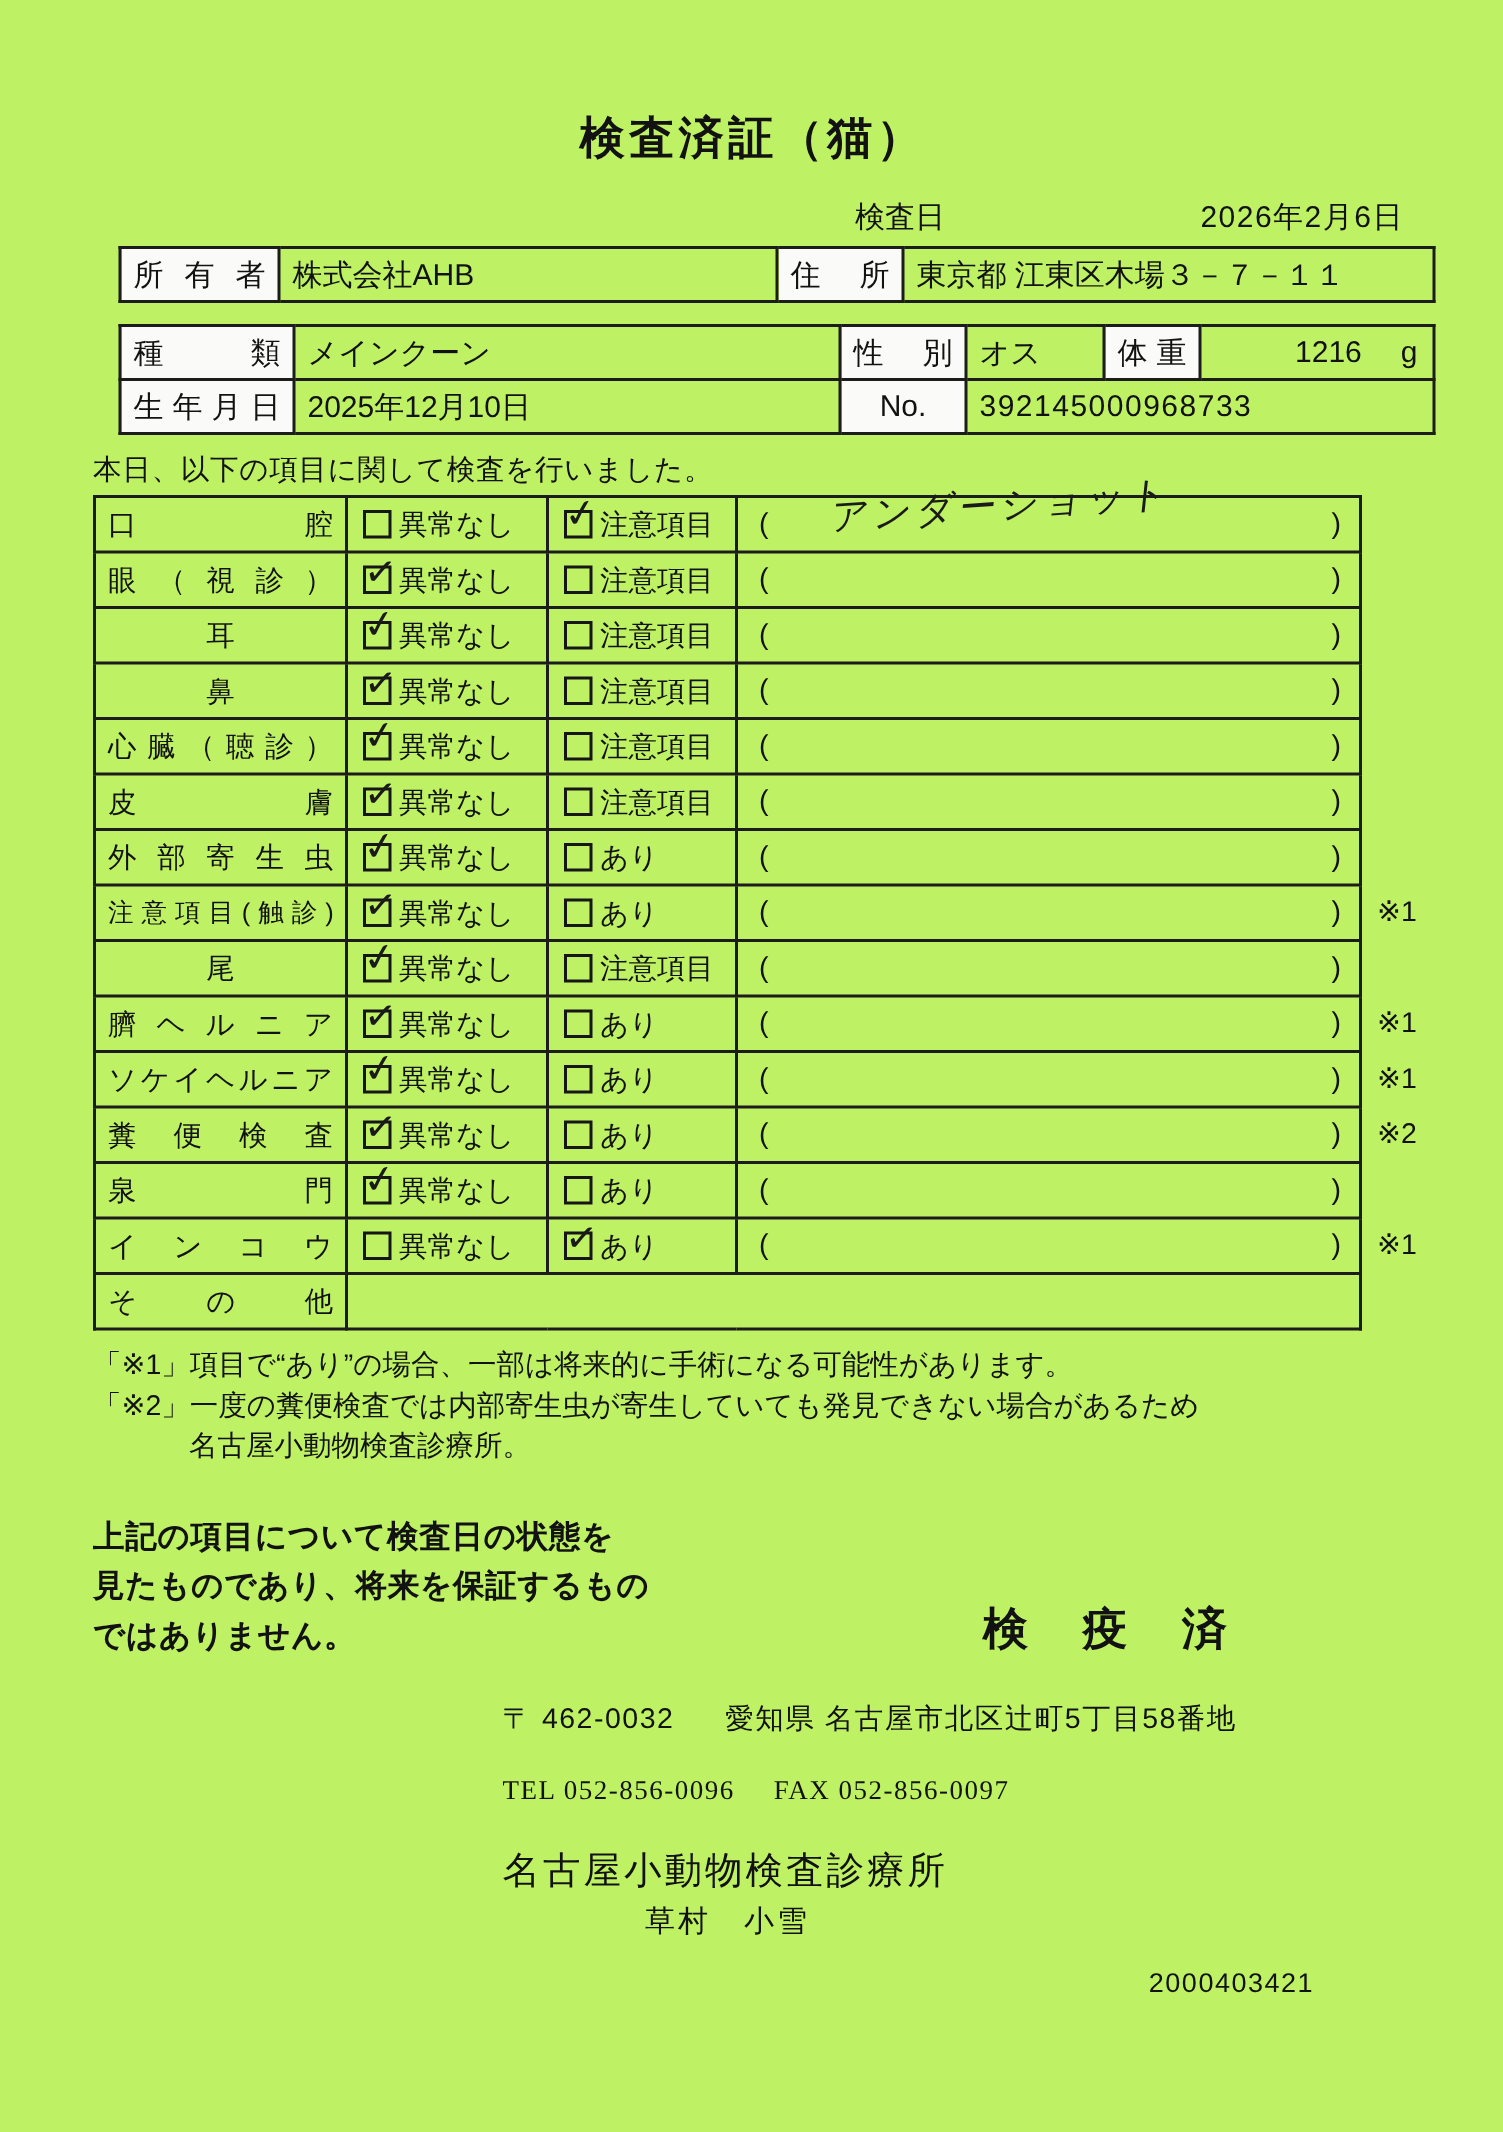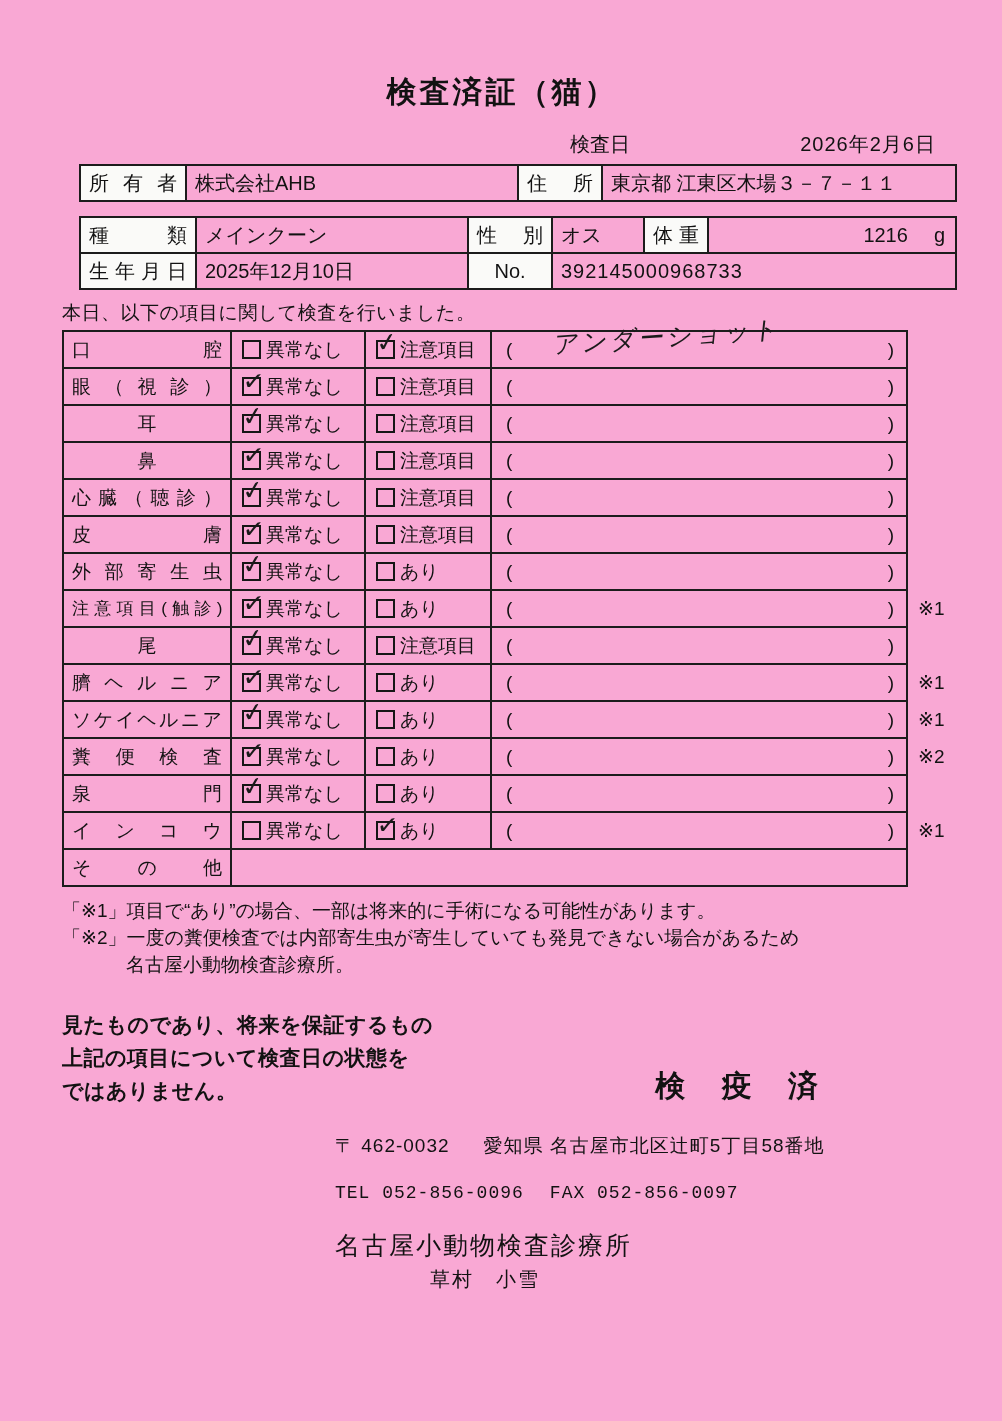--- a/index.html
+++ b/index.html
@@ -1,16 +1,16 @@
 <!DOCTYPE html>
 <html><head>
 <meta charset="utf-8">
 <style>
   html,body{margin:0;padding:0;background:#d8d8d6;}
-  .page{width:1002px;height:1421px;background:#f9a8d4;position:relative;
+  .page{width:1002px;height:1421px;background:#bef264;position:relative;
         font-family:"Liberation Sans","DejaVu Sans",sans-serif;color:#121212;
         box-sizing:border-box;overflow:hidden;}
   .inner{position:absolute;left:62px;right:60px;top:0;}
 
   .title{margin-top:72px;text-align:center;font-size:30px;font-weight:600;letter-spacing:3px;}
 
   .daterow{display:flex;align-items:baseline;margin-top:18px;font-size:20px;}
   .daterow .dlabel{margin-left:508px;}
   .daterow .dval{margin-left:auto;margin-right:6px;letter-spacing:1px;}
 
@@ -50,21 +50,21 @@
 
   .notes{margin-top:10px;font-size:19px;line-height:27px;}
   .notes .cont{padding-left:64px;}
 
   .bottomflex{display:flex;align-items:flex-end;margin-top:30px;}
   .disclaimer{font-size:21px;font-weight:700;line-height:33px;letter-spacing:0.5px;}
   .stamp{margin-left:auto;margin-right:110px;font-size:30px;font-weight:600;letter-spacing:14px;white-space:nowrap;}
 
   .addrline{margin-top:26px;margin-left:273px;font-size:19px;letter-spacing:1px;display:flex;gap:34px;}
   .telline{margin-top:24px;margin-left:273px;font-size:18px;letter-spacing:1px;display:flex;gap:26px;
-           font-family:Liberation Mono, monospace;}
+           font-family:Liberation Serif, serif;}
   .clinic{margin-top:26px;margin-left:273px;font-size:25px;letter-spacing:2px;}
   .vet{margin-top:4px;margin-left:368px;font-size:20px;letter-spacing:2px;}
   .serial{margin-top:18px;text-align:right;margin-right:66px;font-size:18px;letter-spacing:1px;}
 </style>
 </head>
 <body>
 
 <div class="page">
   <div class="inner">
 
@@ -83,21 +83,21 @@
         <td class="lblcell just" style="width:84px">住所</td>
         <td>東京都 江東区木場３－７－１１</td>
       </tr>
     </tbody>
       </table>
 
     <table class="grid pet-table">
       <tbody>
           <tr>
         <td class="lblcell just" style="width:116px">種類</td>
-        <td style="width:272px">メインクーン</td>
+        <td style="width:364px">メインクーン</td>
         <td class="lblcell just" style="width:84px">性別</td>
         <td style="width:92px">オス</td>
         <td class="lblcell just" style="width:64px">体重</td>
         <td style="padding:0;">
           <div class="wcell">
             <span>1216</span>
             <span>g</span>
           </div>
         </td>
       </tr>
@@ -491,34 +491,35 @@
     </div>
 
     <div class="notes">
       <div>「※1」項目で“あり”の場合、一部は将来的に手術になる可能性があります。</div>
       <div>「※2」一度の糞便検査では内部寄生虫が寄生していても発見できない場合があるため</div>
       <div class="cont">名古屋小動物検査診療所。</div>
     </div>
 
     <div class="bottomflex">
       <div class="disclaimer">
+        <div>上記の項目について検査日の状態を</div>
         <div>見たものであり、将来を保証するもの</div>
-        <div>上記の項目について検査日の状態を</div>
         <div>ではありません。</div>
       </div>
       <div class="stamp">検 疫 済</div>
     </div>
 
     <div class="addrline">
       <span>〒 462-0032</span>
       <span>愛知県 名古屋市北区辻町5丁目58番地</span>
     </div>
 
     <div class="telline">
       <span>TEL 052-856-0096</span>
       <span>FAX 052-856-0097</span>
     </div>
 
     <div class="clinic">名古屋小動物検査診療所</div>
     <div class="vet">草村　小雪</div>
+    <div class="serial">2000403421</div>
 
   </div>
 </div>
 
 </body></html>

